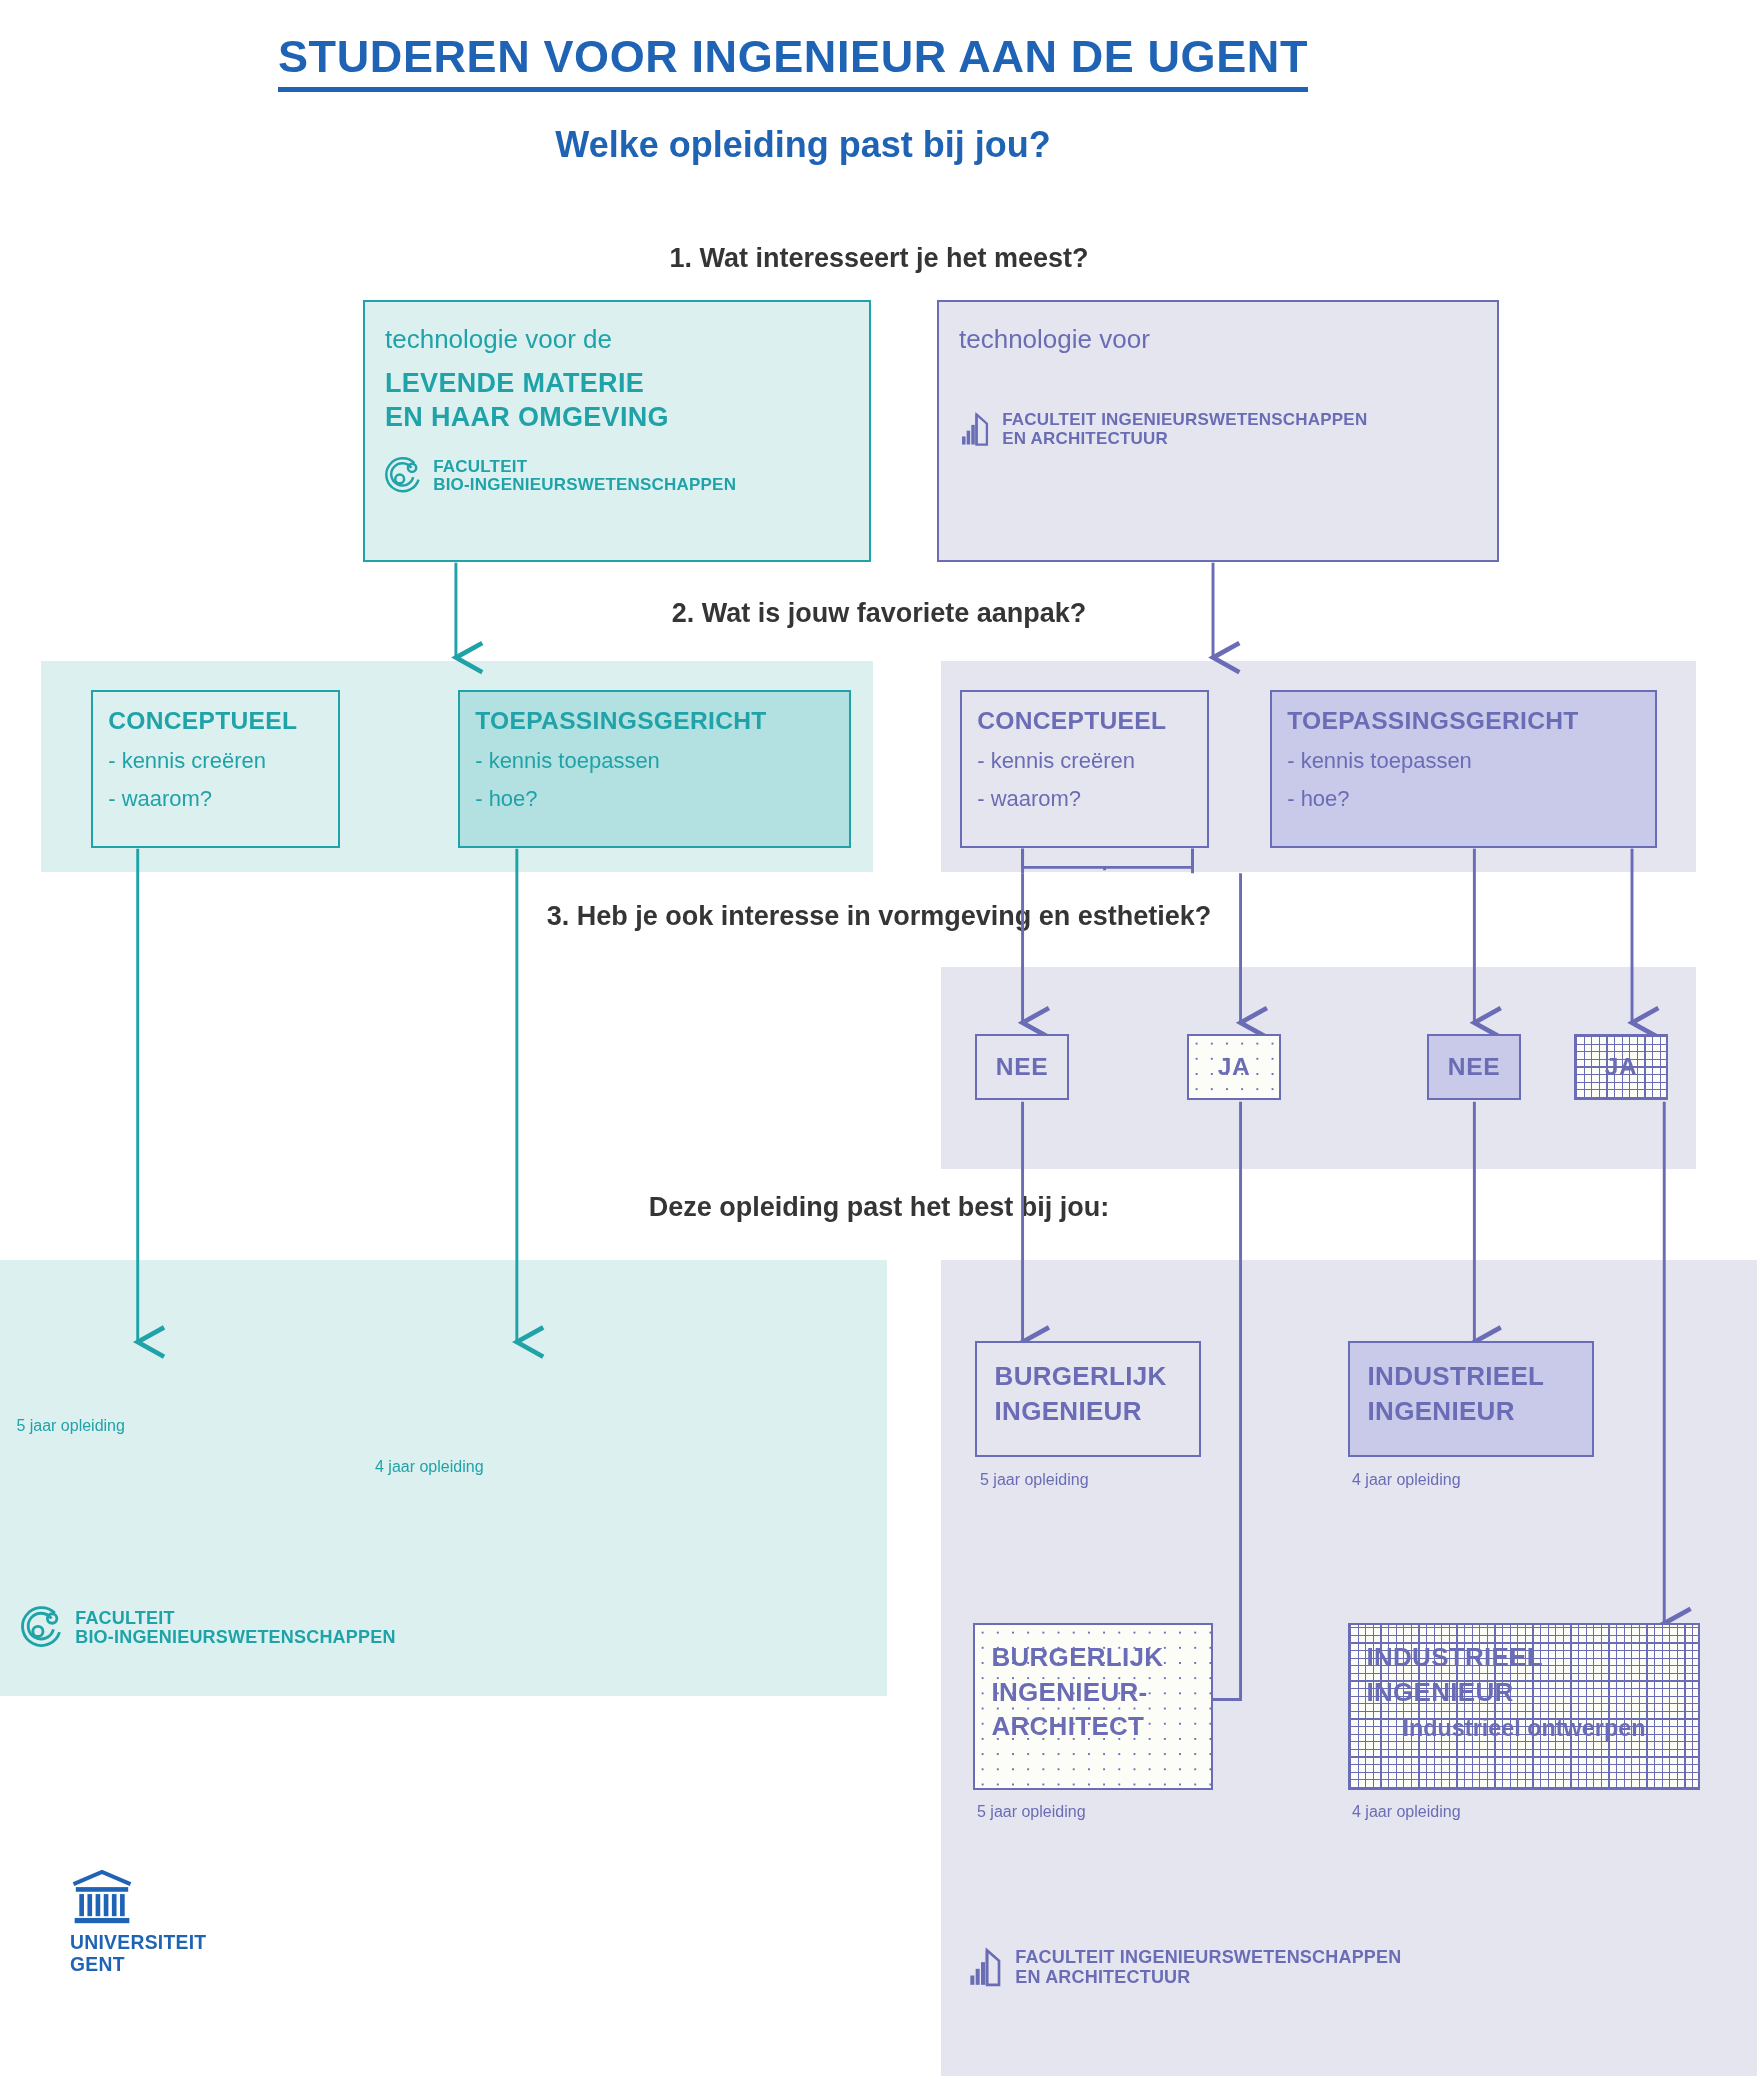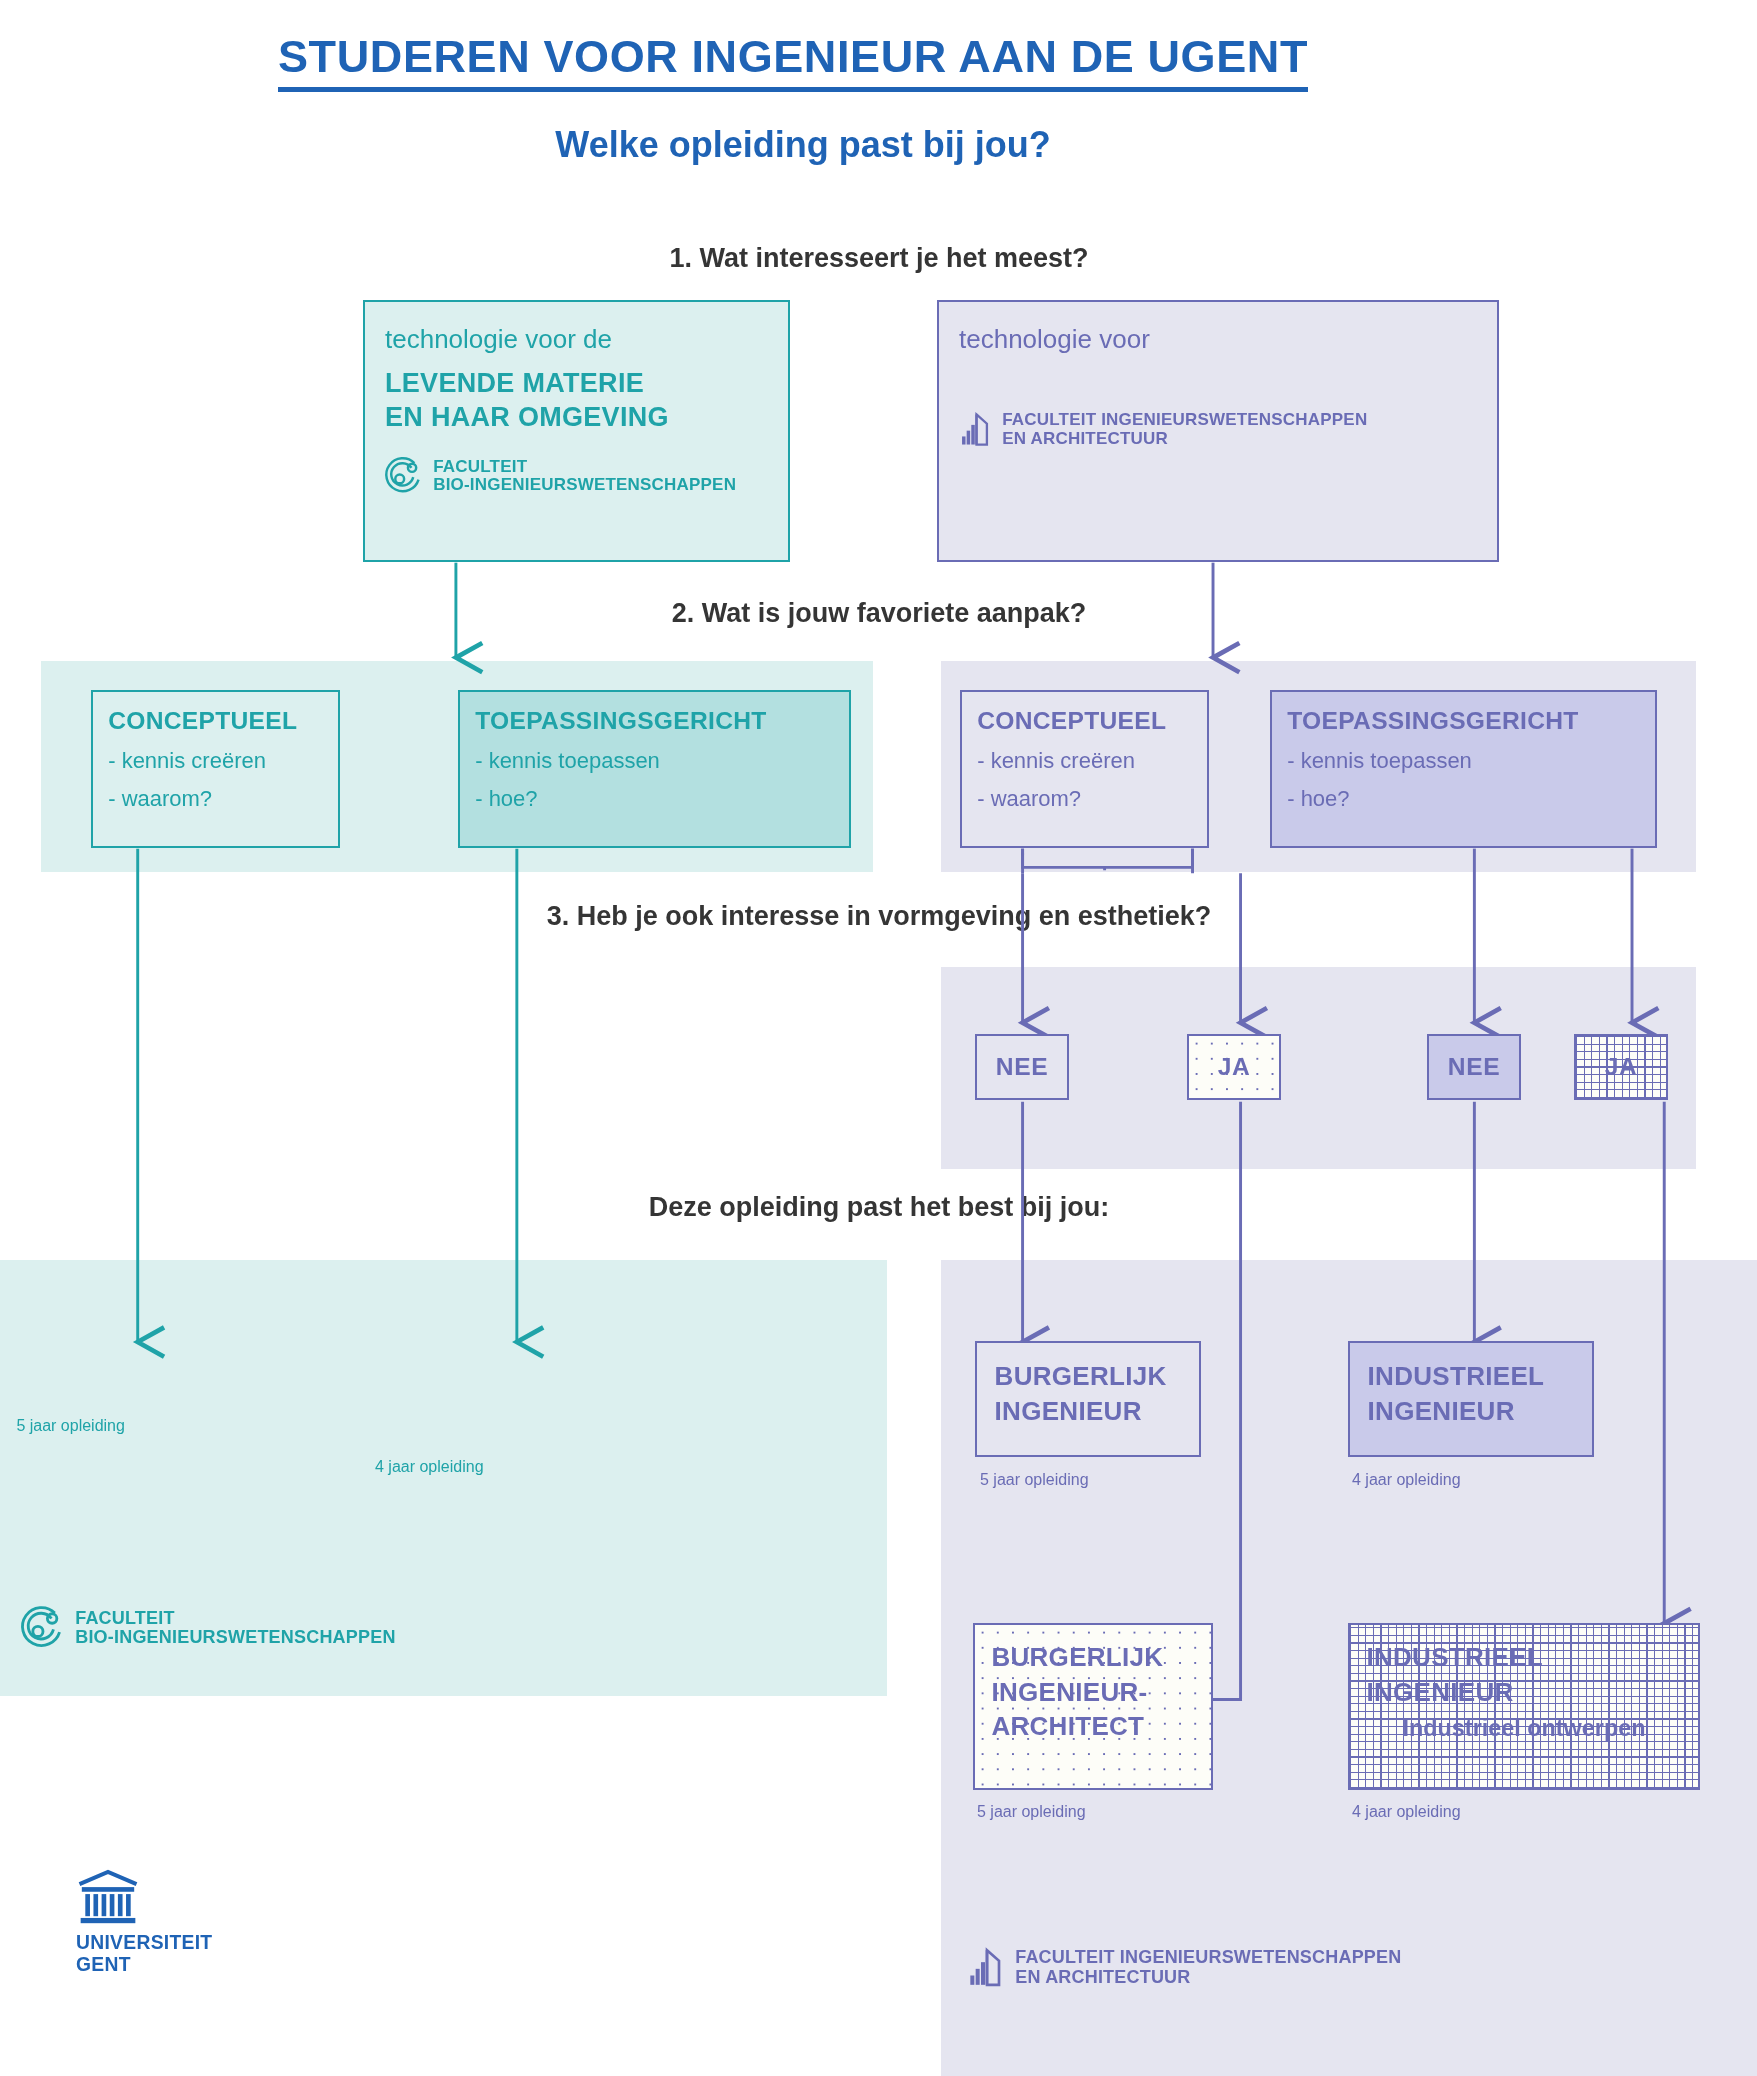--- a/index.html
+++ b/index.html
@@ -73,21 +73,21 @@
 
   
   .lockup{display:flex;align-items:center;gap:8.2px;}
   .lockup .ltxt{font-size:17px;font-weight:bold;line-height:1.08;letter-spacing:0.2px;}
   .lockup.big .ltxt{font-size:18px;}
 
   svg{display:block;overflow:visible;}
   #wires{position:absolute;left:0;top:0;width:1758px;height:2077px;z-index:2;pointer-events:none;}
 
   
-  #ugent{left:76px;top:1869px;}
+  #ugent{left:70px;top:1869px;}
   #ugent .ut{font-size:19.3px;font-weight:bold;color:#1f63b5;line-height:1.12;margin-top:7px;letter-spacing:0.3px;}
 </style>
 </head>
 <body>
 
 <div class="stage">
 
   <div class="abs band band-teal" style="left:41px;top:661px;width:832px;height:211px;"></div>
   <div class="abs band band-purple" style="left:941px;top:661px;width:755px;height:211px;"></div>
   <div class="abs band band-purple" style="left:941px;top:967px;width:755px;height:202px;"></div>
@@ -137,21 +137,21 @@
   <div class="abs" id="title">
     <span>STUDEREN VOOR INGENIEUR AAN DE UGENT</span>
   </div>
   <div class="abs" id="subtitle">Welke opleiding past bij jou?</div>
 
   <div class="abs q" id="q1">1. Wat interesseert je het meest?</div>
   <div class="abs q" id="q2">2. Wat is jouw favoriete aanpak?</div>
   <div class="abs q" id="q3">3. Heb je ook interesse in vormgeving en esthetiek?</div>
   <div class="abs q" id="q4">Deze opleiding past het best bij jou:</div>
 
-  <div class="abs box bx-teal fill-teal-light" style="left:363px;top:300px;width:427px;height:262px;padding:23.4px 20px;">
+  <div class="abs box bx-teal fill-teal-light" style="left:363px;top:300px;width:508px;height:262px;padding:23.4px 20px;">
     <div class="lead">technologie voor de</div>
     <div class="strong" style="margin-top:10.5px;">LEVENDE MATERIE</div>
     <div class="strong">EN HAAR OMGEVING</div>
     <div class="lockup" style="margin-top:21px;">
       <svg width="40" height="40" viewBox="0 0 68 68">
         <path d="M50 12 A28 28 0 1 0 57 40" fill="none" stroke="#1fa3a8" stroke-width="4.2"></path>
         <path d="M45 20 A19 19 0 1 0 48 36" fill="none" stroke="#1fa3a8" stroke-width="4.2"></path>
         <circle cx="46" cy="20" r="7" fill="none" stroke="#1fa3a8" stroke-width="4.2"></circle>
         <circle cx="25" cy="39" r="7.5" fill="none" stroke="#1fa3a8" stroke-width="4.2"></circle>
       </svg>

